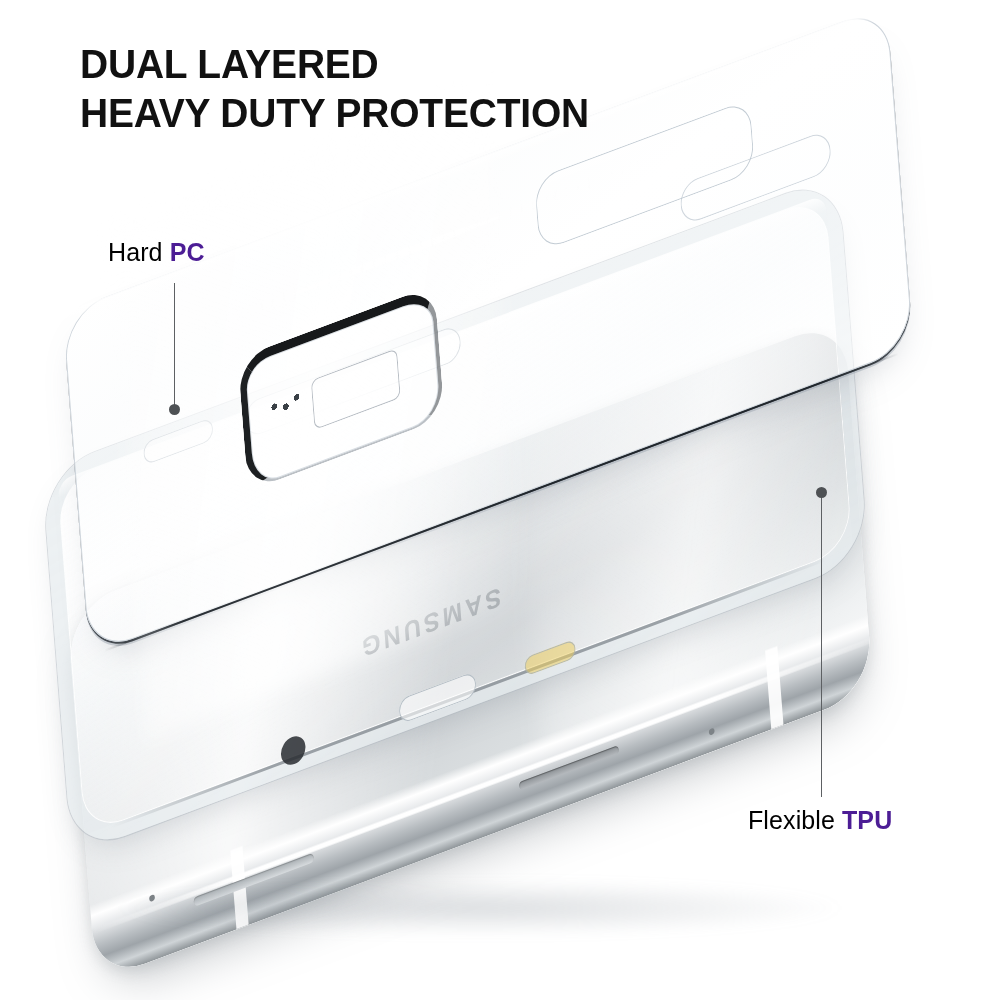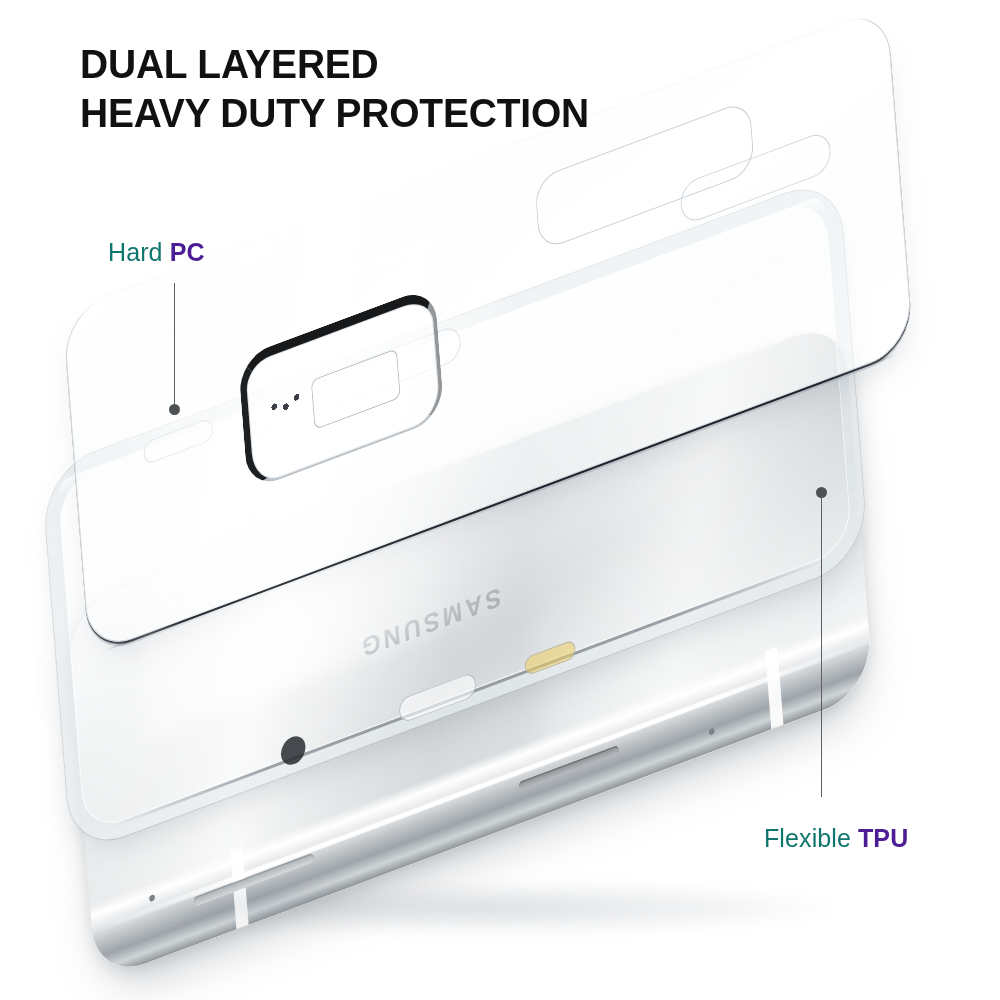--- a/index.html
+++ b/index.html
@@ -21,24 +21,24 @@
     font-weight:700;
     letter-spacing:-0.2px;
     color:#111111;
     white-space:nowrap;
     transform:scaleX(0.95);
     transform-origin:left center;
   }
 
   
   .ann{position:absolute;z-index:60;white-space:nowrap;}
-  .ann .lbl-light{font-size:25px;color:#0f766e;font-weight:400;letter-spacing:0.1px;}
+  .ann .lbl-light{font-size:25px;color:#000000;font-weight:400;letter-spacing:0.1px;}
   .ann .lbl-bold{font-size:25px;color:#4c1d95;font-weight:700;letter-spacing:0.1px;}
   #ann-pc{left:108px;top:238px;}
-  #ann-tpu{left:748px;top:824px;margin-left:16px;}
+  #ann-tpu{left:748px;top:806px;}
 
   .leader{position:absolute;background:#5d6063;z-index:59;}
   .leader-dot{position:absolute;width:11px;height:11px;border-radius:50%;
     background:#4e5154;z-index:61;}
 
   
   .layer{position:absolute;transform-origin:50% 50%;}
 
   #phone{
     left:55px;top:470px;width:830px;height:360px;

